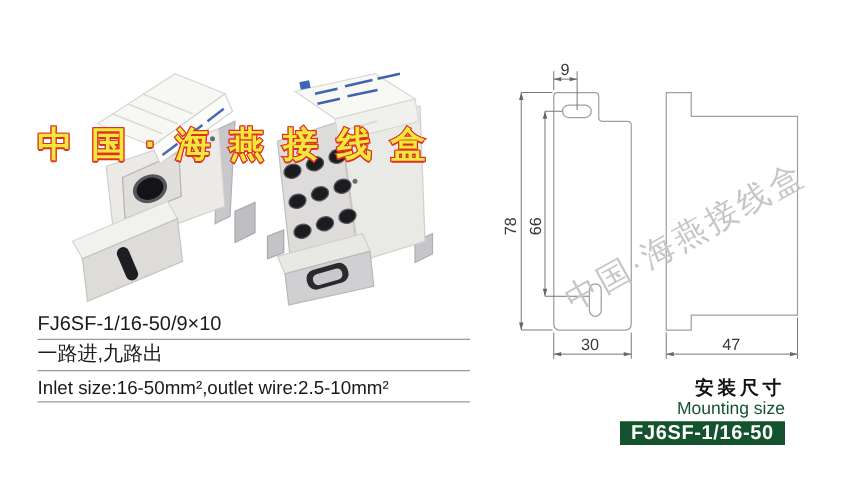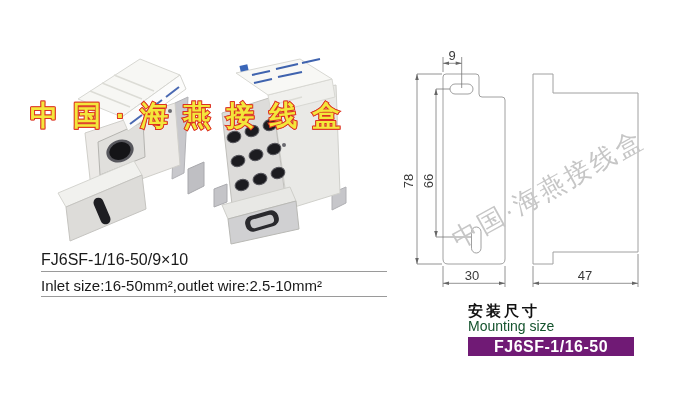--- a/index.html
+++ b/index.html
@@ -13,32 +13,32 @@
   .dim-text{font-family:"Liberation Sans","DejaVu Sans",sans-serif;font-size:13px;fill:#3a3a3a;}
   
   .wm-yellow{position:absolute;left:30px;top:101px;z-index:4;white-space:nowrap;
              font-size:28px;font-weight:bold;letter-spacing:15px;line-height:30px;
              color:#f3e73b;-webkit-text-stroke:1.8px #dc3222;paint-order:stroke fill;
              text-shadow:-1px 0 #dc3222,1px 0 #dc3222,0 -1px #dc3222,0 1px #dc3222;}
   .wm-gray{position:absolute;left:454px;top:227px;z-index:4;white-space:nowrap;
            font-size:26px;letter-spacing:3px;line-height:28px;color:#c6c6c6;
            transform-origin:0 50%;transform:rotate(-29deg);}
   
-  .specs{position:absolute;left:41px;top:247px;width:346px;z-index:2;}
+  .specs{position:absolute;left:30px;top:247px;width:346px;z-index:2;}
   .spec-row{height:25px;box-sizing:border-box;border-bottom:1px solid #9a9a9a;
             display:flex;align-items:flex-end;padding-bottom:2px;}
   .spec-row.s-model{font-size:16px;}
   .spec-row.s-cn{font-size:16px;}
   .spec-row.s-en{font-size:15px;}
   
-  .mounting{position:absolute;left:468px;top:302px;width:172px;text-align:left;z-index:2;}
+  .mounting{position:absolute;left:456px;top:302px;width:172px;text-align:right;z-index:2;}
   .m-cn{font-size:15px;font-weight:bold;letter-spacing:3px;color:#111;line-height:17px;}
   .m-en{font-size:14px;color:#14532d;line-height:15px;}
-  .m-badge{display:inline-block;margin-top:3px;padding:0 26px;height:19px;line-height:19px;
-           background:#701a75;color:#ffffff;font-size:16px;font-weight:bold;letter-spacing:.5px;}
+  .m-badge{display:inline-block;margin-top:3px;padding:0 9px;height:19px;line-height:19px;
+           background:#14532d;color:#ffffff;font-size:16px;font-weight:bold;letter-spacing:.5px;}
 </style>
 </head>
 <body>
 
 <div class="stage">
 
   <svg id="photos" width="300" height="200" viewBox="0 0 300 200">
 
     <g>
       <polygon points="138,124 154,117 154,141 138,149" fill="#bfbfc3" stroke="#a8a8ac" stroke-width="1"></polygon>
@@ -129,20 +129,21 @@
     <text class="dim-text" x="409" y="185" text-anchor="middle" transform="rotate(-90 409 181)" font-size="14">78</text>
     <text class="dim-text" x="429" y="185" text-anchor="middle" transform="rotate(-90 429 181)" font-size="14">66</text>
     <text class="dim-text" x="472" y="280" text-anchor="middle" font-size="14">30</text>
     <text class="dim-text" x="585" y="280" text-anchor="middle" font-size="14">47</text>
   </svg>
 
   <div class="wm-gray">中国·海燕接线盒</div>
 
   <div class="specs">
     <div class="spec-row s-model">FJ6SF-1/16-50/9×10</div>
+    <div class="spec-row s-cn">一路进,九路出</div>
     <div class="spec-row s-en">Inlet size:16-50mm²,outlet wire:2.5-10mm²</div>
   </div>
 
   <div class="mounting">
     <div class="m-cn">安装尺寸</div>
     <div class="m-en">Mounting size</div>
     <span class="m-badge">FJ6SF-1/16-50</span>
   </div>
 
 </div>

